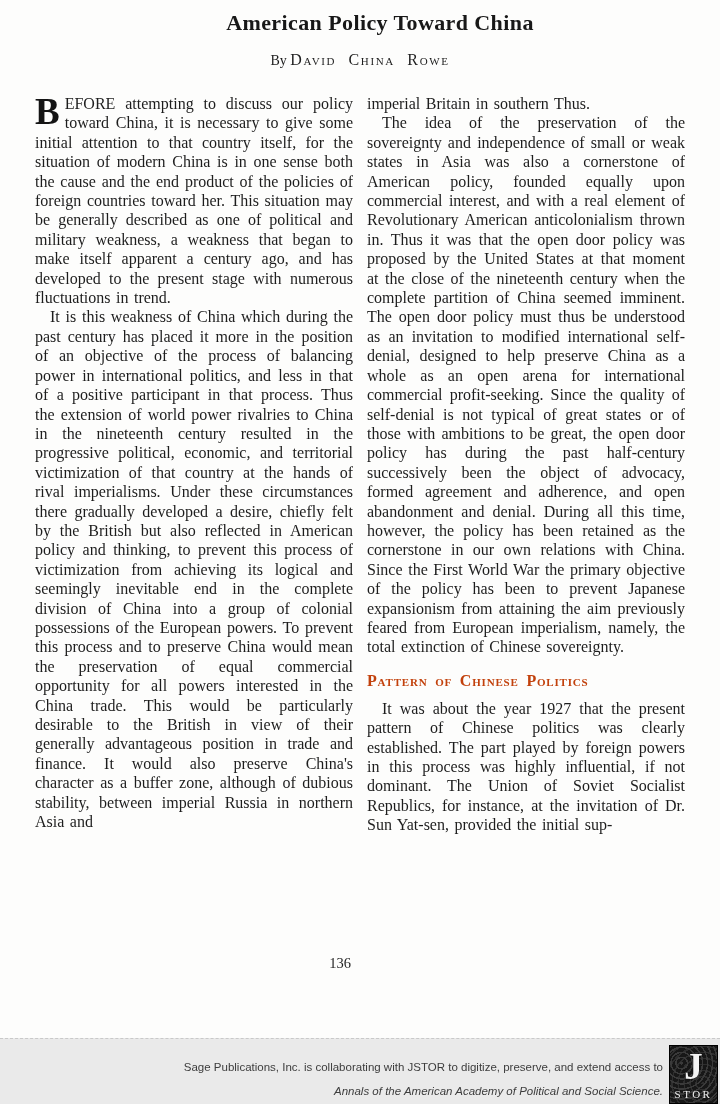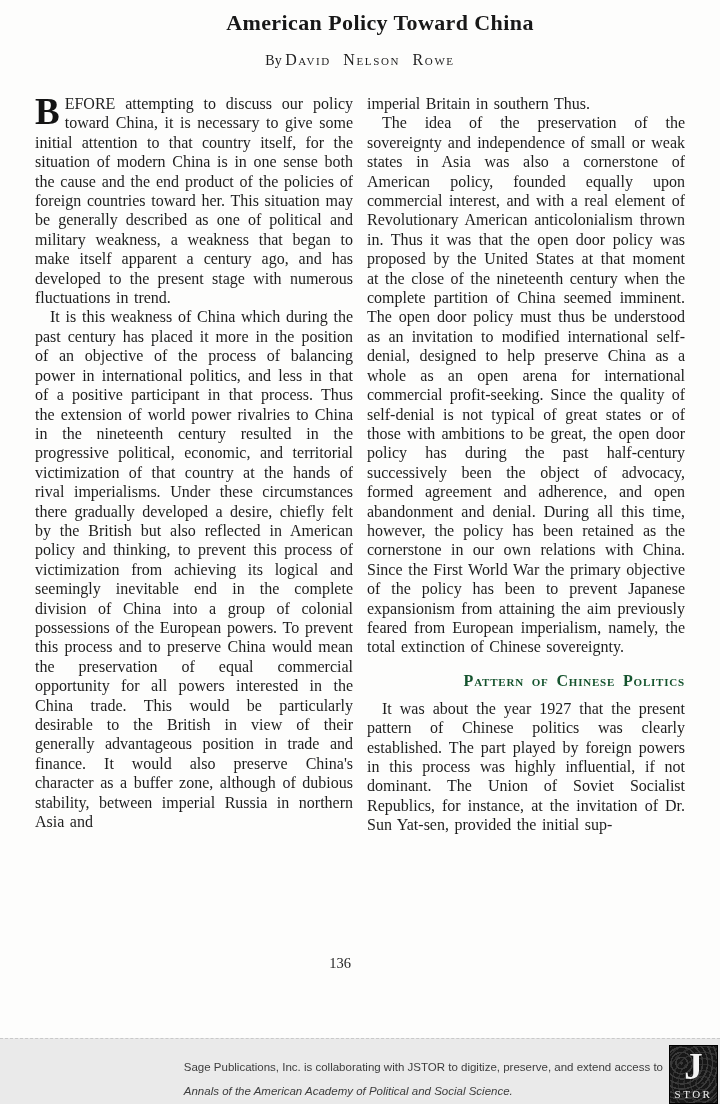--- a/index.html
+++ b/index.html
@@ -58,47 +58,48 @@
   .dropcap {
     float: left;
     font-size: 37px;
     line-height: 31px;
     padding: 2px 5px 0 0;
     font-weight: 600;
     color: #141414;
   }
   .section-heading {
     margin: 15px 0 9px;
-    text-align: right;
+    text-align: left;
     font-size: 16px;
     font-weight: 600;
     font-variant: small-caps;
     letter-spacing: 0.8px;
     word-spacing: 3px;
-    color: #14532d;
+    color: #c2410c;
   }
   .page-number {
     text-align: center;
     margin-top: 9px;
     font-size: 14.5px;
     color: #1f1f1f;
     
     transform: translateX(-20px);
   }
   .jstor-footer {
     position: absolute;
     left: 0; top: 1038px;
     width: 720px; height: 66px;
     background: #eaeaea;
     border-top: 1px dashed #c9c9c9;
     font-family: "Liberation Sans", sans-serif;
   }
   .credit {
     position: absolute;
     right: 57px; bottom: 5px;
+    text-align: right;
     font-size: 11.5px;
     line-height: 15px;
     color: #3d3d3d;
     white-space: nowrap;
   }
   .credit .journal { font-style: italic; margin-top: 9px; }
   .jstor-logo {
     position: absolute;
     right: 2px; bottom: 0;
     width: 49px; height: 59px;
@@ -131,21 +132,21 @@
 </style>
 </head>
 <body>
 
 <div class="scan-page">
 
   <h1 class="page-title">American Policy Toward China</h1>
 
   <div class="byline">
     <span>By</span>
-    <span class="byline-name">David Nelson Rowe</span>
+    <span class="byline-name">David China Rowe</span>
   </div>
 
   <div class="columns">
     <div class="col">
       <p class="para no-indent"><span class="dropcap">B</span><span>EFORE attempting to discuss our policy toward China, it is necessary to give some initial attention to that country itself, for the situation of modern China is in one sense both the cause and the end product of the policies of foreign countries toward her. This situation may be generally described as one of political and military weakness, a weakness that began to make itself apparent a century ago, and has developed to the present stage with numerous fluctuations in trend.</span></p>
       <p class="para">It is this weakness of China which during the past century has placed it more in the position of an objective of the process of balancing power in international politics, and less in that of a positive participant in that process. Thus the extension of world power rivalries to China in the nineteenth century resulted in the progressive political, economic, and territorial victimization of that country at the hands of rival imperialisms. Under these circumstances there gradually developed a desire, chiefly felt by the British but also reflected in American policy and thinking, to prevent this process of victimization from achieving its logical and seemingly inevitable end in the complete division of China into a group of colonial possessions of the European powers. To prevent this process and to preserve China would mean the preservation of equal commercial opportunity for all powers interested in the China trade. This would be particularly desirable to the British in view of their generally advantageous position in trade and finance. It would also preserve China's character as a buffer zone, although of dubious stability, between imperial Russia in northern Asia and</p>
     </div>
     <div class="col">
       <p class="para no-indent">imperial Britain in southern Thus.</p>
       <p class="para">The idea of the preservation of the sovereignty and independence of small or weak states in Asia was also a cornerstone of American policy, founded equally upon commercial interest, and with a real element of Revolutionary American anticolonialism thrown in. Thus it was that the open door policy was proposed by the United States at that moment at the close of the nineteenth century when the complete partition of China seemed imminent. The open door policy must thus be understood as an invitation to modified international self-denial, designed to help preserve China as a whole as an open arena for international commercial profit-seeking. Since the quality of self-denial is not typical of great states or of those with ambitions to be great, the open door policy has during the past half-century successively been the object of advocacy, formed agreement and adherence, and open abandonment and denial. During all this time, however, the policy has been retained as the cornerstone in our own relations with China. Since the First World War the primary objective of the policy has been to prevent Japanese expansionism from attaining the aim previously feared from European imperialism, namely, the total extinction of Chinese sovereignty.</p>

